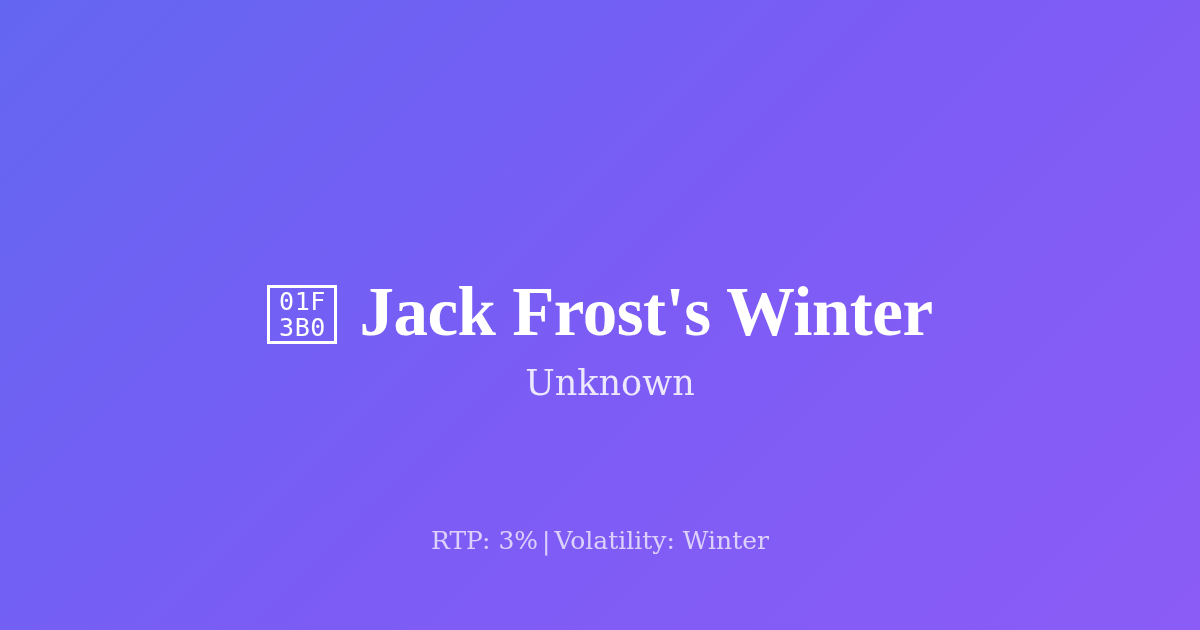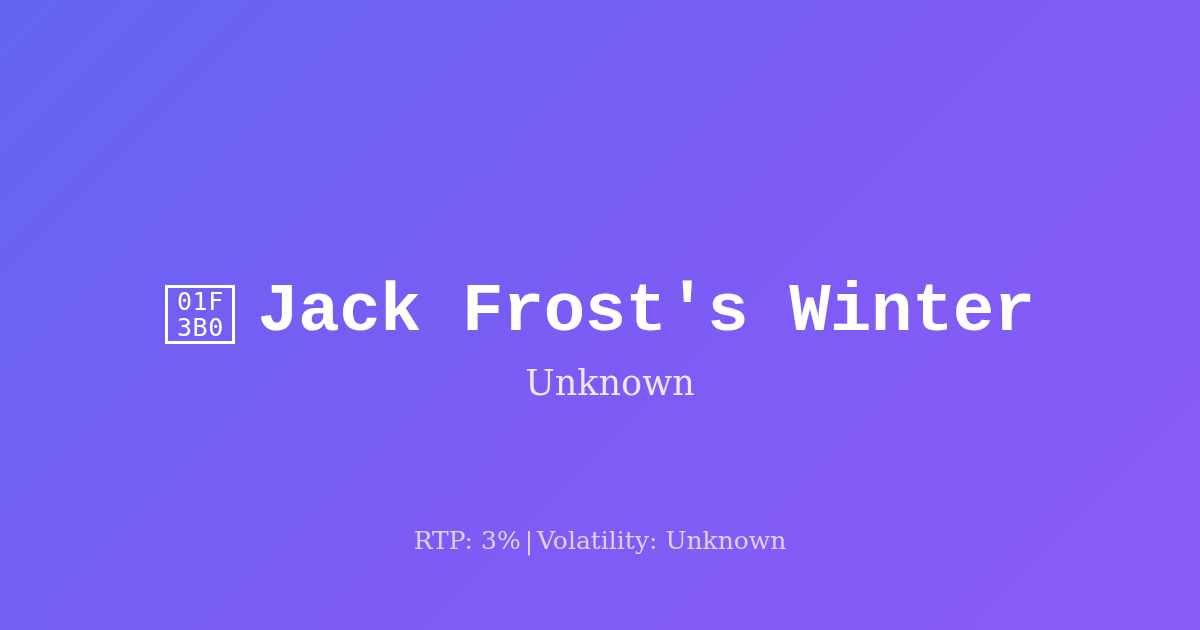--- a/index.html
+++ b/index.html
@@ -61,21 +61,21 @@
   .tofu-glyph .tofu-line {
     font-size: 25px;
     letter-spacing: 0.5px;
     font-weight: 400;
     display: block;
     height: 26px;
     line-height: 26px;
   }
 
   .game-title {
-    font-family: Liberation Mono, monospace;
+    font-family: Liberation Serif, serif;
     font-weight: bold;
     font-size: 69px;
     line-height: 1;
     color: #ffffff;
     white-space: nowrap;
     letter-spacing: -0.5px;
   }
 
   
   .provider {
@@ -122,16 +122,16 @@
       <span class="tofu-line">3B0</span>
     </span>
 
     <h1 class="game-title">Jack Frost's Winter</h1>
 
   </div>
 
   <div class="provider">Unknown</div>
 
   <div class="meta-line">
-    <span>RTP: 3%</span><span class="sep">|</span><span>Volatility: Unknown</span>
+    <span>RTP: 3%</span><span class="sep">|</span><span>Volatility: Winter</span>
   </div>
 
 </div>
 
 </body></html>

